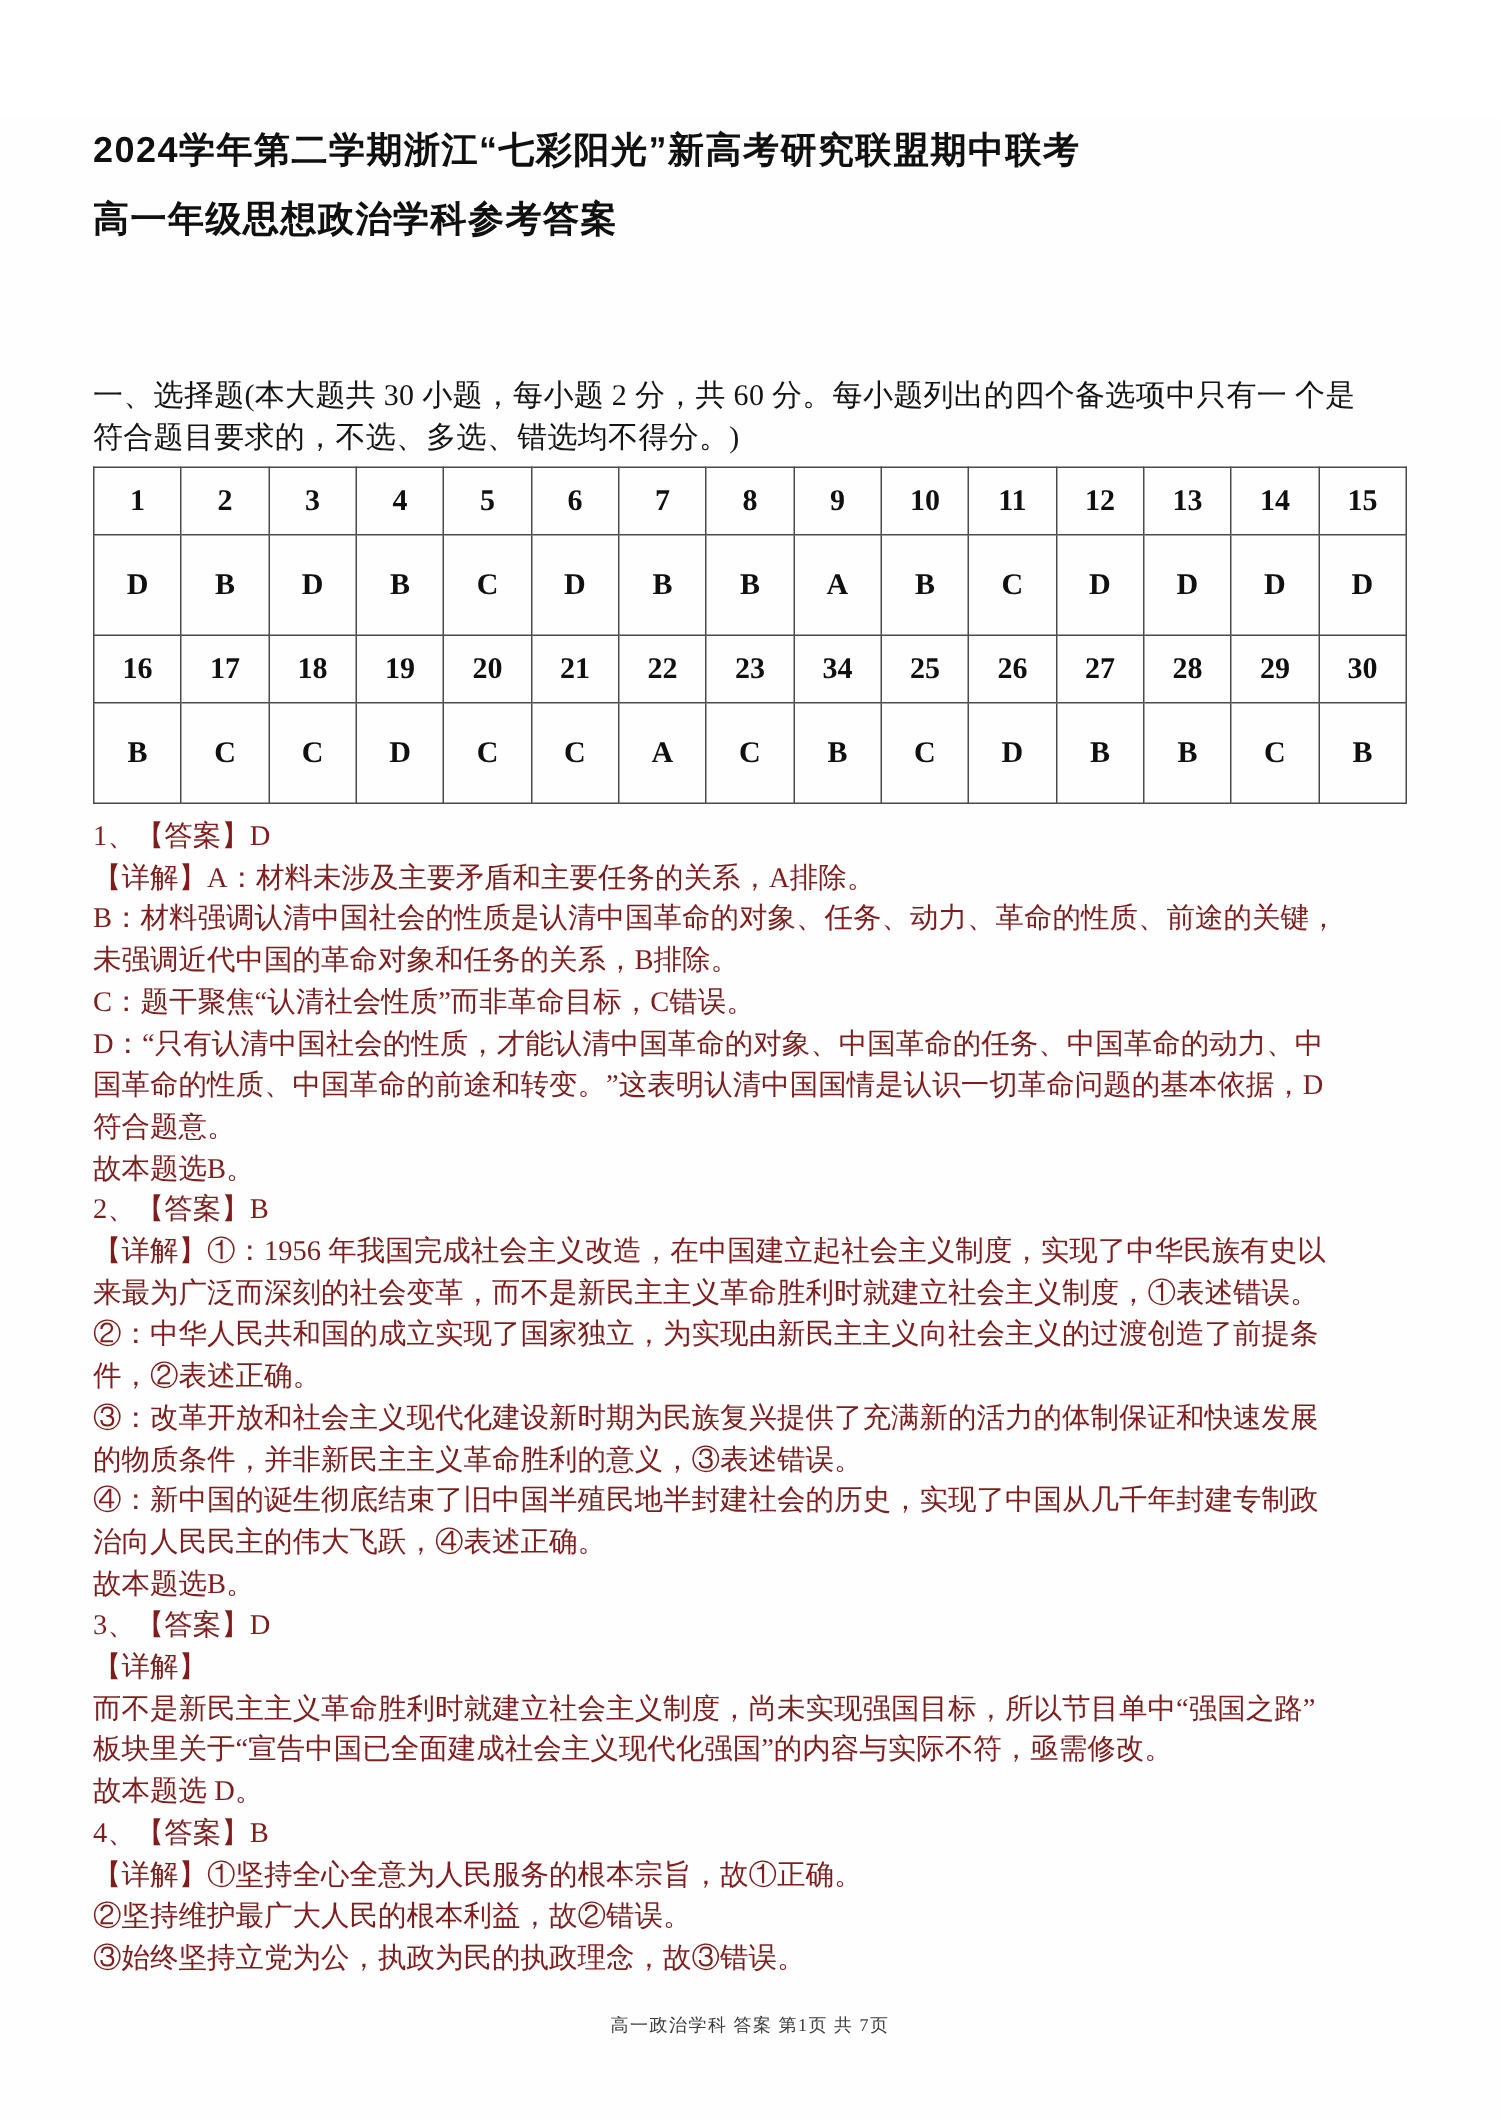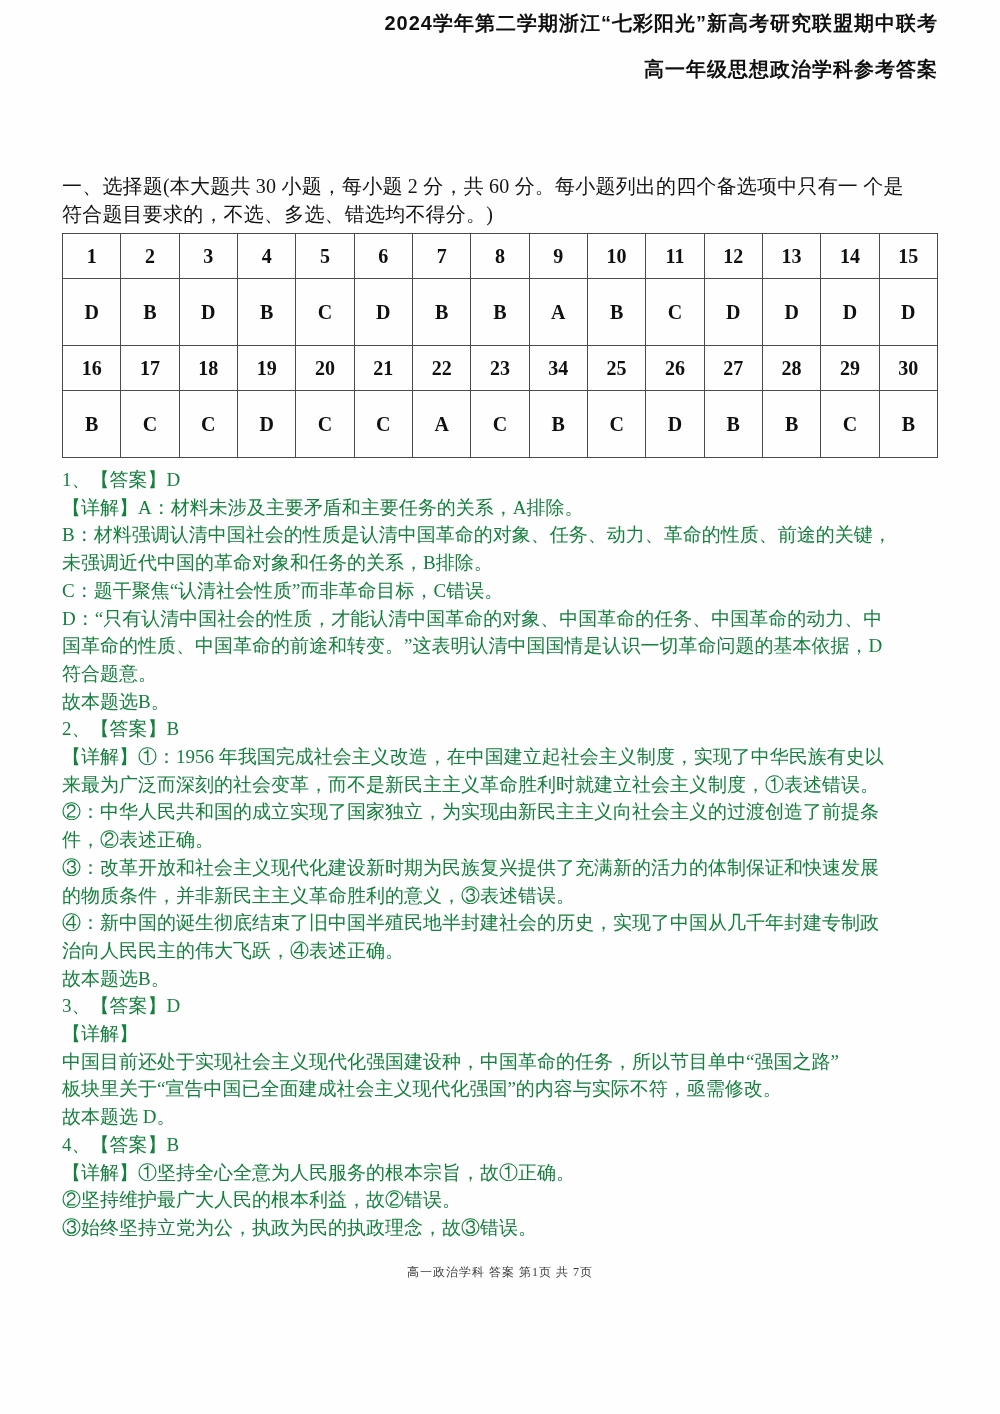--- a/index.html
+++ b/index.html
@@ -15,24 +15,25 @@
     font-family: "Liberation Serif", serif;
   }
   .page {
     box-sizing: border-box;
     width: 1000px;
     height: 1414px;
     padding: 0 62px;
     background: #fefefe;
   }
   .title-block {
-    text-align: right;
+    margin-top: 78px;
+    text-align: left;
     font-family: "Liberation Sans", sans-serif;
     font-weight: bold;
-    font-size: 20px;
+    font-size: 24px;
     line-height: 46px;
     letter-spacing: 1px;
     color: #101010;
   }
   .heading {
     margin-top: 80px;
     font-weight: normal;
     font-size: 20px;
     line-height: 28px;
     color: #141414;
@@ -52,21 +53,21 @@
     font-size: 20px;
     color: #101010;
     padding: 0;
   }
   td.num-cell { height: 44px; }
   td.ans-cell { height: 66px; }
   .explanations {
     margin-top: 8px;
     font-size: 19px;
     line-height: 27.7px;
-    color: #15803d;
+    color: #7f1d1d;
   }
   .exp-line {
     text-align: left;
   }
   .footer {
     margin-top: 22px;
     text-align: center;
     font-size: 12px;
     color: #3c3c3c;
     letter-spacing: 1px;
@@ -175,21 +176,21 @@
       <div class="exp-line">来最为广泛而深刻的社会变革，而不是新民主主义革命胜利时就建立社会主义制度，①表述错误。</div>
       <div class="exp-line">②：中华人民共和国的成立实现了国家独立，为实现由新民主主义向社会主义的过渡创造了前提条</div>
       <div class="exp-line">件，②表述正确。</div>
       <div class="exp-line">③：改革开放和社会主义现代化建设新时期为民族复兴提供了充满新的活力的体制保证和快速发展</div>
       <div class="exp-line">的物质条件，并非新民主主义革命胜利的意义，③表述错误。</div>
       <div class="exp-line">④：新中国的诞生彻底结束了旧中国半殖民地半封建社会的历史，实现了中国从几千年封建专制政</div>
       <div class="exp-line">治向人民民主的伟大飞跃，④表述正确。</div>
       <div class="exp-line">故本题选B。</div>
       <div class="exp-line">3、【答案】D</div>
       <div class="exp-line">【详解】</div>
-      <div class="exp-line">中国目前还处于实现社会主义现代化强国建设种，中国革命的任务，所以节目单中“强国之路”</div>
+      <div class="exp-line">而不是新民主主义革命胜利时就建立社会主义制度，尚未实现强国目标，所以节目单中“强国之路”</div>
       <div class="exp-line">板块里关于“宣告中国已全面建成社会主义现代化强国”的内容与实际不符，亟需修改。</div>
       <div class="exp-line">故本题选 D。</div>
       <div class="exp-line">4、【答案】B</div>
       <div class="exp-line">【详解】①坚持全心全意为人民服务的根本宗旨，故①正确。</div>
       <div class="exp-line">②坚持维护最广大人民的根本利益，故②错误。</div>
       <div class="exp-line">③始终坚持立党为公，执政为民的执政理念，故③错误。</div>
     </div>
 
   <div class="footer">高一政治学科 答案 第1页 共 7页</div>
 

